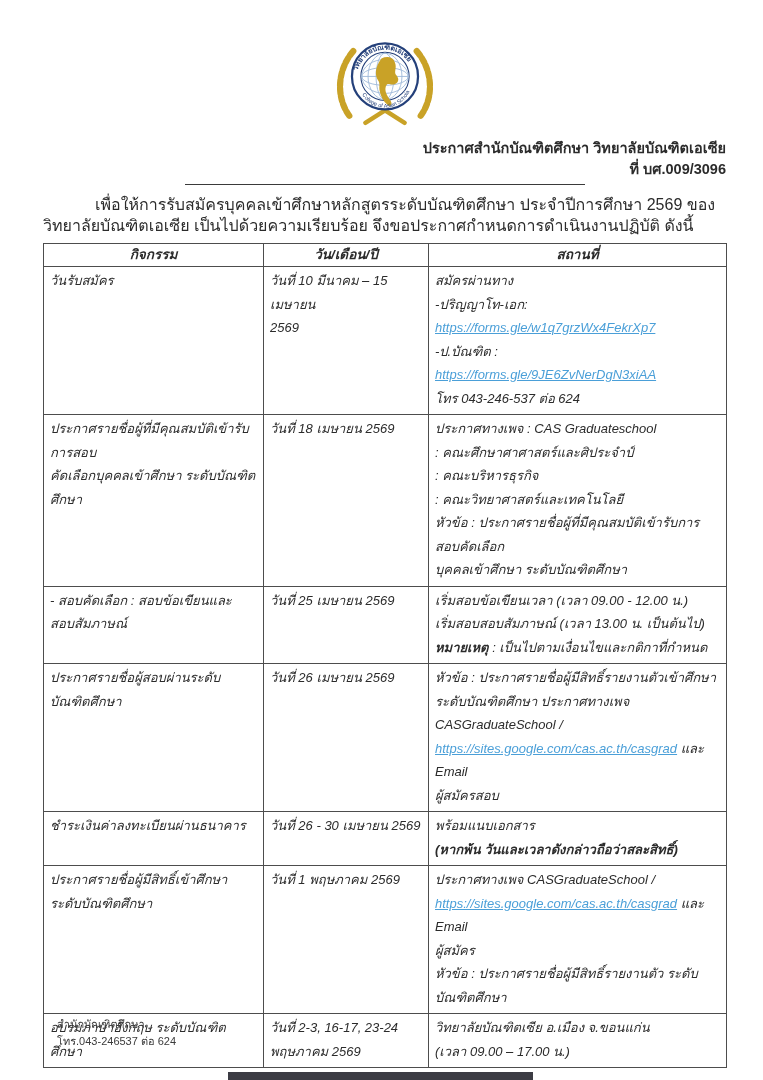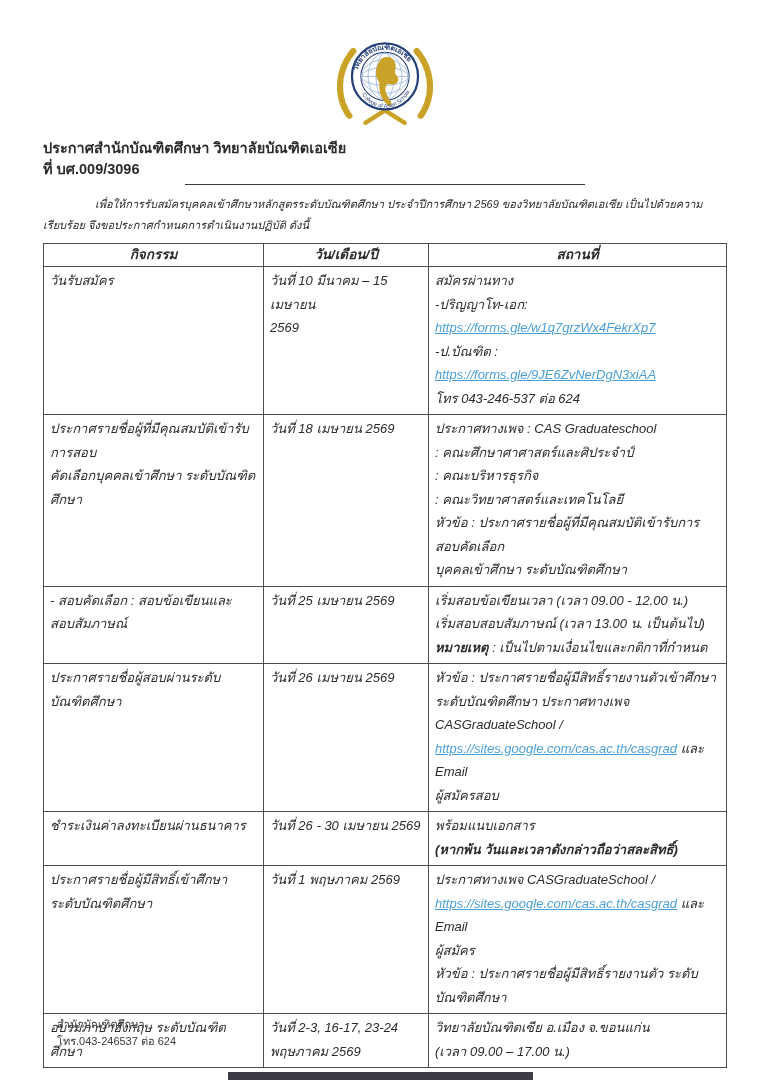--- a/index.html
+++ b/index.html
@@ -12,23 +12,23 @@
     --border:#4d4d4d;
   }
   *{box-sizing:border-box;}
   html,body{margin:0;padding:0;}
   body{
     width:763px;height:1080px;background:#ffffff;color:var(--ink);
     font-family:"Liberation Sans",sans-serif;position:relative;overflow:hidden;
   }
   .doc{padding:30px 37px 0 43px;}
   .logo-wrap{text-align:center;margin-bottom:4px;}
-  .title{ text-align:left;font-weight:bold;font-size:14.5px;line-height:21px;margin:0;}
+  .title{ text-align:right;font-weight:bold;font-size:14.5px;line-height:21px;margin:0;}
   .title-underline{width:400px;height:0;border-bottom:1.5px solid #3a3a3a;margin:4px auto 9px;}
-  .intro{font-size:11px;line-height:21px;text-indent:52px;margin:0 0 7px 0;font-style:italic;}
+  .intro{font-size:16px;line-height:21px;text-indent:52px;margin:0 0 7px 0;}
   table.schedule{border-collapse:collapse;width:100%;font-size:13px;table-layout:fixed;}
   table.schedule th,table.schedule td{border:1px solid var(--border);vertical-align:top;font-style:italic;}
   table.schedule th{font-weight:bold;padding:1px 2px;font-size:13.5px;line-height:20px;}
   table.schedule td{padding:2px 6px 4px 6px;}
   .cell-line{line-height:23.5px;}
   .bold-seg{font-weight:bold;text-align:center;}
   a.doc-link{color:var(--link-color);text-decoration:underline;cursor:pointer;}
   .contact{position:absolute;left:57px;bottom:30px;font-size:11px;line-height:17px;color:#3b3b3b;}
   .bottom-strip{position:absolute;left:228px;top:1072px;width:305px;height:8px;background:#3c3c44;}
 </style>

